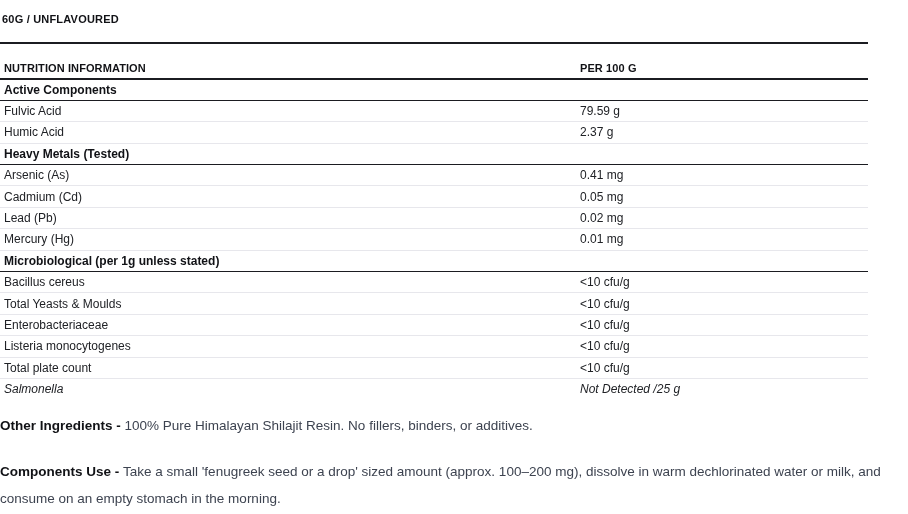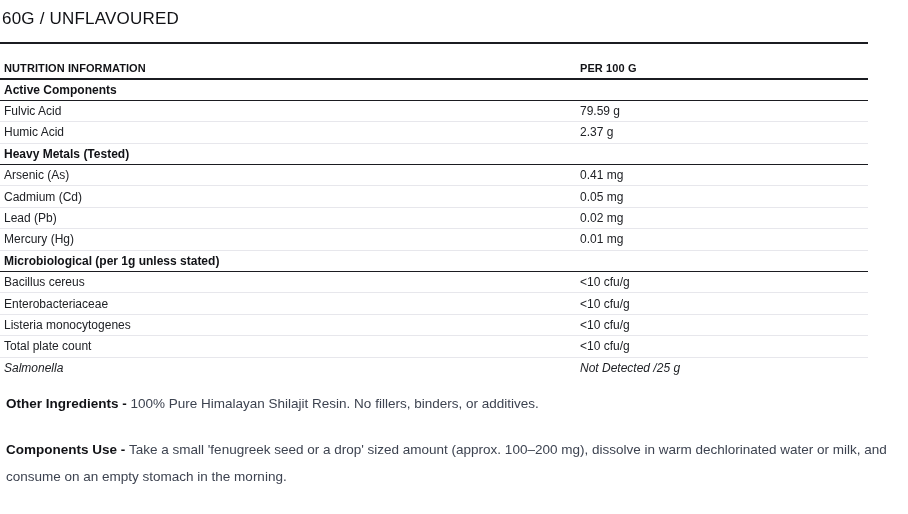--- a/index.html
+++ b/index.html
@@ -13,21 +13,21 @@
   html,body{margin:0;padding:0;}
   body{
     width:908px;height:514px;overflow:hidden;
     background:var(--bg);
     font-family:"Liberation Sans", sans-serif;
     color:var(--ink-table);
   }
   .wrap{padding-top:9px;}
   .page-title{
     margin:0 0 0 2px;
-    font-size:17px;line-height:20px;font-weight:400;
+    font-size:11px;line-height:20px;font-weight:700;
     letter-spacing:.2px;color:var(--ink-strong);
   }
   table.nutrition{
     width:868px;margin-top:13px;
     border-collapse:collapse;table-layout:fixed;
   }
   col.c1{width:576px;} col.c2{width:292px;}
   table.nutrition th{
     border-top:2.5px solid var(--line-dark);
     border-bottom:2.5px solid var(--line-dark);
@@ -41,21 +41,21 @@
     padding:0 0 0 4px;border-bottom:1px solid var(--line-light);
     color:var(--ink-table);white-space:nowrap;overflow:hidden;
   }
   tr.section-row td{
     font-weight:700;color:var(--ink-strong);
     border-bottom:1px solid var(--line-dark);
     margin-left:41px;
   }
   tr:last-child td{border-bottom:none;font-style:italic;}
   .note{
-    margin:0;padding-left:6px;max-width:896px;
+    margin:0;max-width:896px;
     font-size:13.5px;line-height:27px;color:var(--ink-note);
   }
   .note-ingredients{margin-top:12px;}
   .note-use{margin-top:19px;}
   .note b{color:var(--ink-strong);font-weight:700;}
 </style>
 </head>
 <body>
 
 <div class="wrap">
@@ -105,20 +105,24 @@
           <td>0.01 mg</td>
         </tr>
         <tr class="section-row">
           <td colspan="2">Microbiological (per 1g unless stated)</td>
         </tr>
         <tr>
           <td>Bacillus cereus</td>
           <td>&lt;10 cfu/g</td>
         </tr>
         <tr>
+          <td>Total Yeasts &amp; Moulds</td>
+          <td>&lt;10 cfu/g</td>
+        </tr>
+        <tr>
           <td>Enterobacteriaceae</td>
           <td>&lt;10 cfu/g</td>
         </tr>
         <tr>
           <td>Listeria monocytogenes</td>
           <td>&lt;10 cfu/g</td>
         </tr>
         <tr>
           <td>Total plate count</td>
           <td>&lt;10 cfu/g</td>

